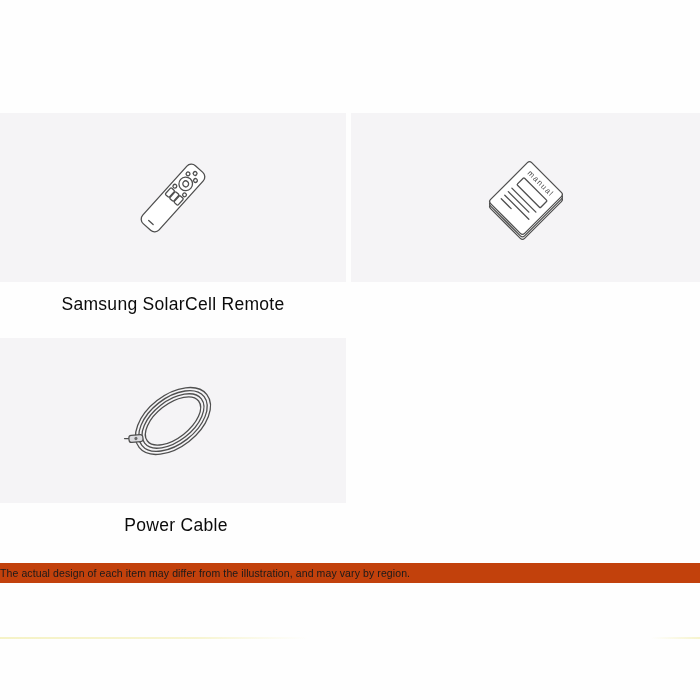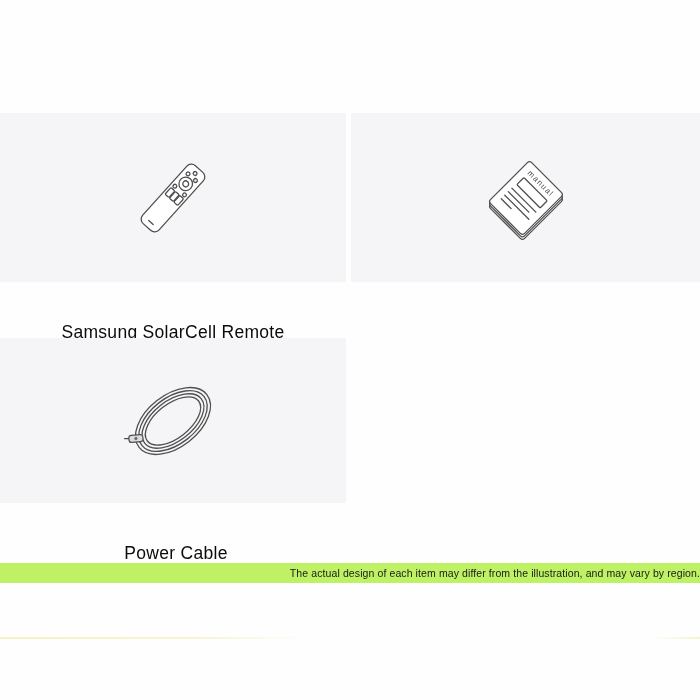--- a/index.html
+++ b/index.html
@@ -5,27 +5,27 @@
   * { margin:0; padding:0; box-sizing:border-box; }
   html,body { width:700px; height:700px; background:#ffffff; font-family:"Liberation Sans", sans-serif; }
   .stage { position:relative; width:700px; height:700px; background:#fefefe; overflow:hidden; }
 
   .panel { position:absolute; background:#f5f4f6; display:flex; align-items:center; justify-content:center; }
   .panel-remote { left:0;   top:113px; width:346px; height:169px; }
   .panel-manual { left:351px; top:113px; width:349px; height:169px; }
   .panel-cable  { left:0;   top:338px; width:346px; height:165px; }
 
   .caption { position:absolute; text-align:center; font-size:17.5px; font-weight:500;
-             color:#0b0b0b; letter-spacing:0.3px; line-height:20px;margin-top:28px; }
+             color:#0b0b0b; letter-spacing:0.3px; line-height:20px; }
   .caption-remote { left:0;    top:294px; width:346px; }
   .caption-manual { left:351px; top:294px; width:349px; }
   .caption-cable  { left:0;    top:515px; width:346px;padding-left:6px; }
 
   .footer-band { position:absolute; left:0; top:563px; width:700px; height:20px;
-                 background:#bef264; display:flex; align-items:center; justify-content:flex-end; }
+                 background:#c2410c; display:flex; align-items:center; justify-content:flex-start; }
   .footer-band span { font-size:10.5px; color:#1a1a1a; letter-spacing:0.1px; }
 
   .artifact-line { position:absolute; left:0; top:637px; width:700px; height:2px; pointer-events:none;
                    background:linear-gradient(90deg, rgba(228,220,92,0.34) 0%, rgba(228,220,92,0.28) 28%,
                               rgba(228,220,92,0) 44%, rgba(228,220,92,0) 93%, rgba(228,220,92,0.30) 100%); }
 
   svg { display:block; overflow:visible; }
   .ln   { fill:none;    stroke:#4f4f4f; stroke-width:1.3; stroke-linecap:round; }
   .bd   { fill:#ffffff; stroke:#4f4f4f; stroke-width:1.3; }
   .cover-text { fill:#4f4f4f; font-family:"Liberation Sans", sans-serif; font-size:8px; letter-spacing:1.2px; }

